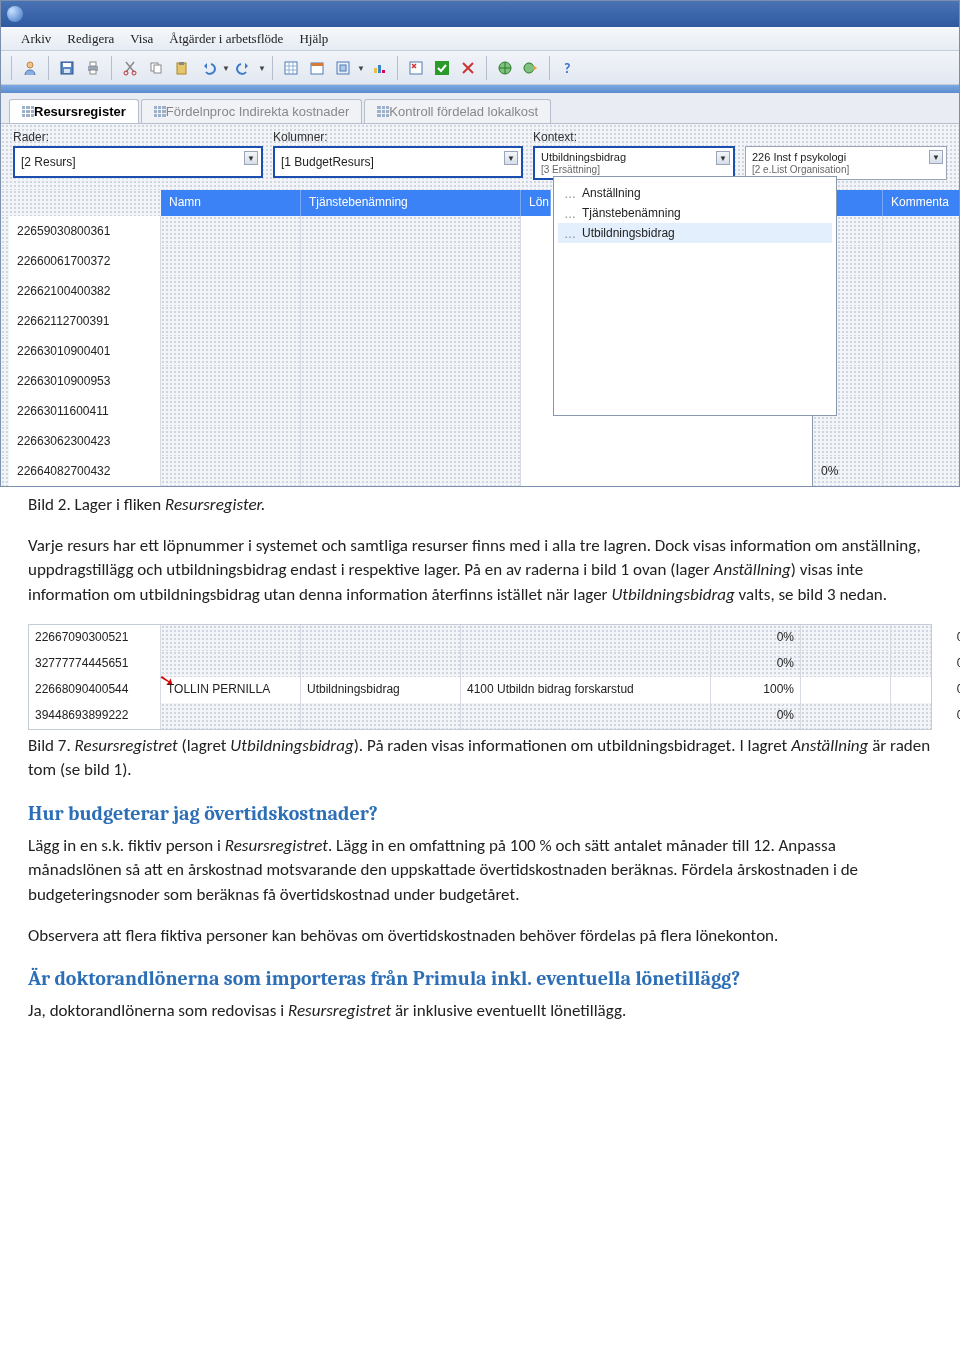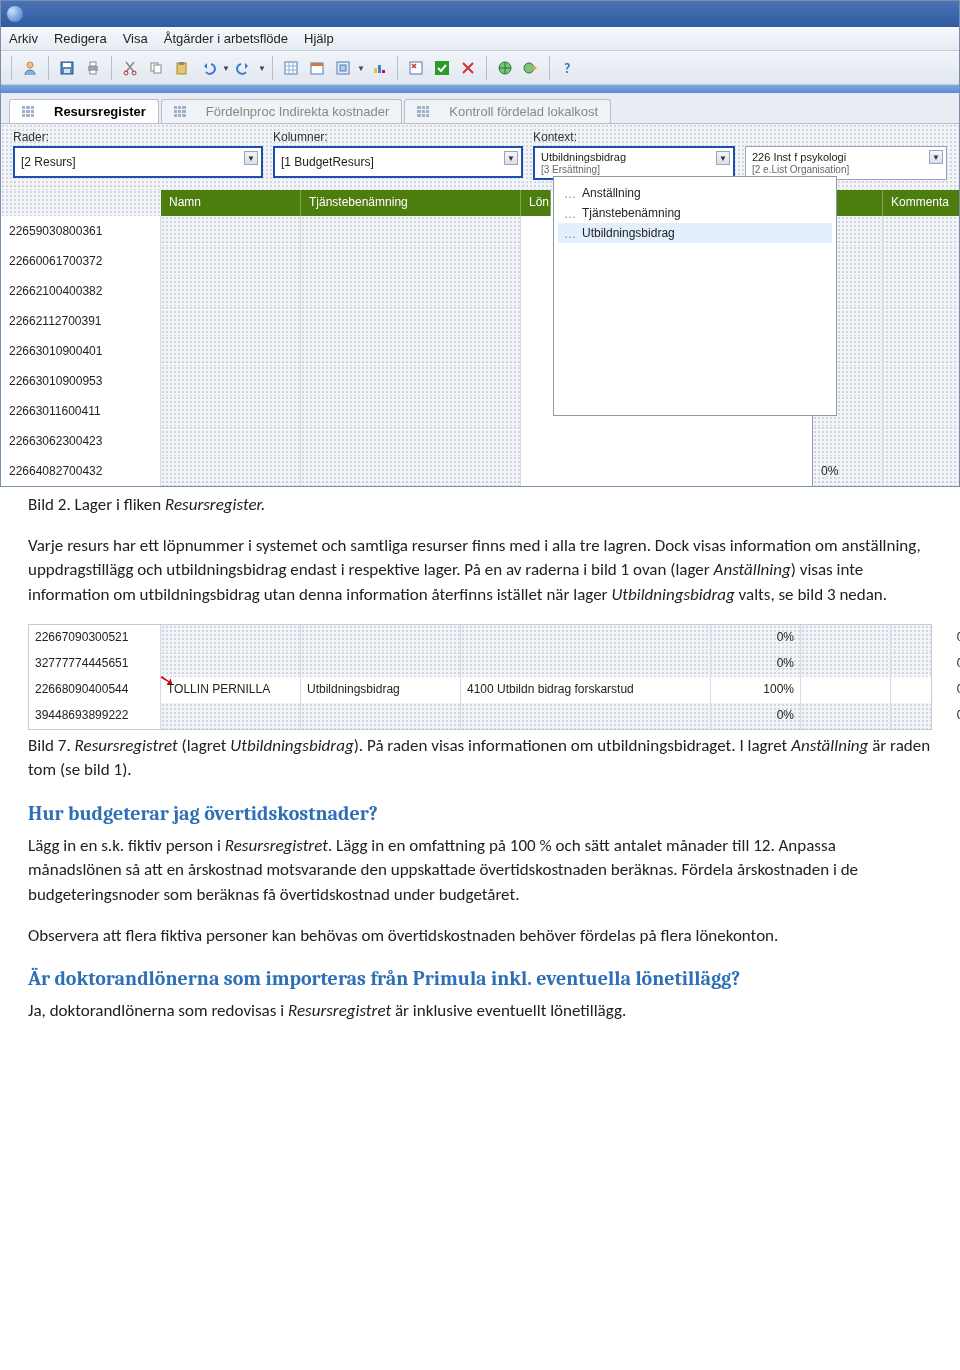--- a/index.html
+++ b/index.html
@@ -29,22 +29,22 @@
     width: 16px; height: 16px;
     background: radial-gradient(circle at 30% 30%, #c8e0ff, #3a72c0);
     border-radius: 50%;
     display: inline-block;
   }
   .menubar {
     background: linear-gradient(#f6f8fb, #e6ecf4);
     border-bottom: 1px solid #c4ccd8;
     height: 24px;
     display: flex;
-    padding: 0 8px;
-    font-family: Liberation Sans, sans-serif;
+    padding: 0 20px;
+    font-family: Liberation Serif, serif;
     font-size: 13px;
     align-items: center;
   }
   .menubar span { margin-right: 16px; cursor: default; }
   .toolbar {
     background: linear-gradient(#f1f4f9, #e2e8f1);
     border-bottom: 1px solid #c4ccd8;
     height: 34px;
     display: flex;
     align-items: center;
@@ -69,21 +69,21 @@
     background: #e9edf3;
     border-bottom: 1px solid #b6becc;
     padding: 6px 8px 0;
     display: flex;
     gap: 2px;
     font-family: Tahoma, sans-serif;
     font-size: 13px;
     position: relative;
   }
   .tab {
-    display: flex; align-items: center; gap: 20px;
+    display: flex; align-items: center; gap: 0;
     padding: 4px 12px;
     background: #f0f2f6;
     border: 1px solid #b6becc;
     border-bottom: none;
     border-radius: 3px 3px 0 0;
     color: #888;
     cursor: pointer;
   }
   .tab.active {
     background: #fff;
@@ -165,21 +165,21 @@
   }
   .dd-item.sel { background: #e4effd; }
   
   .grid-wrap {
     font-family: Tahoma, sans-serif;
     font-size: 12px;
   }
   .grid-header {
     display: grid;
     grid-template-columns: 160px 140px 220px 30px 262px 70px 78px;
-    background: #4d7c0f;
+    background: #3b82f6;
     color: #fff;
     height: 26px;
   }
   .grid-header .gh {
     padding: 5px 8px;
     border-right: 1px solid rgba(255,255,255,0.3);
     white-space: nowrap;
     overflow: hidden;
   }
   .grid-header .gh.first {
@@ -201,20 +201,21 @@
     font-size: 12px;
     color: #222;
     background: transparent;
     overflow: hidden;
     white-space: nowrap;
     height: 100%;
     display: flex; align-items: center;
   }
   .grid-body .row .c.first {
     background: #fff;
+    margin-left: 8px;
   }
   
   .doc { padding: 6px 28px; line-height: 1.45; }
   .doc p { margin: 0 0 16px 0; }
   .italic { font-style: italic; }
   .h-blue {
     color: #2d6fb6;
     font-family: Cambria, Georgia, serif;
     font-size: 20px;
     margin: 8px 0 6px;

